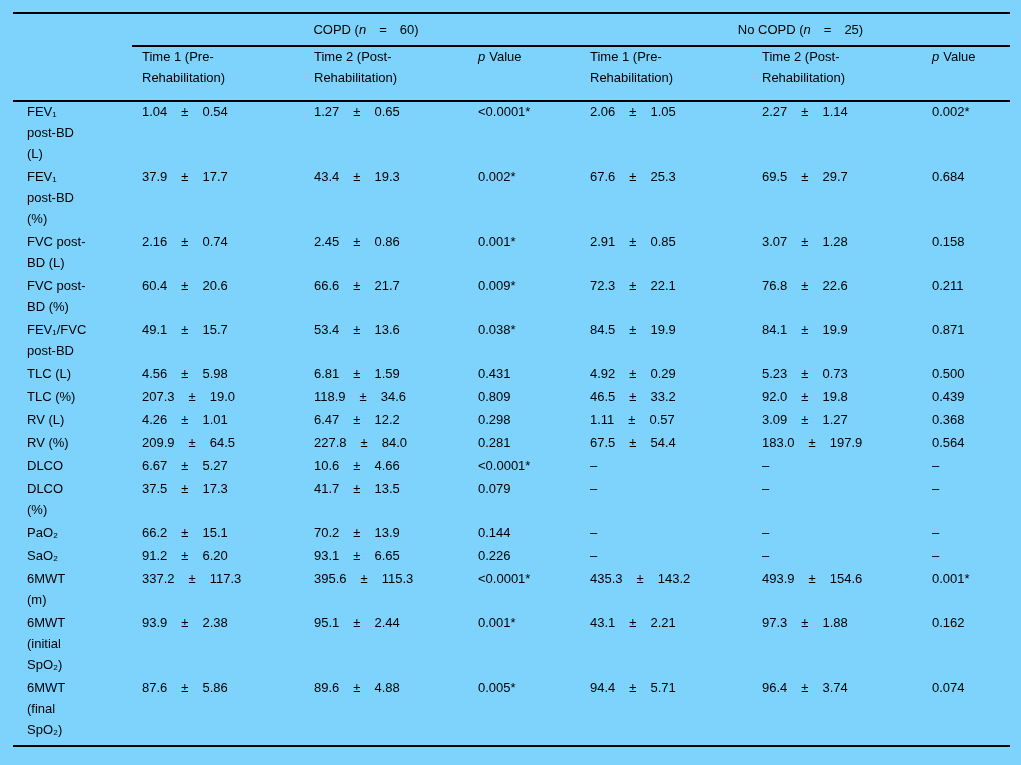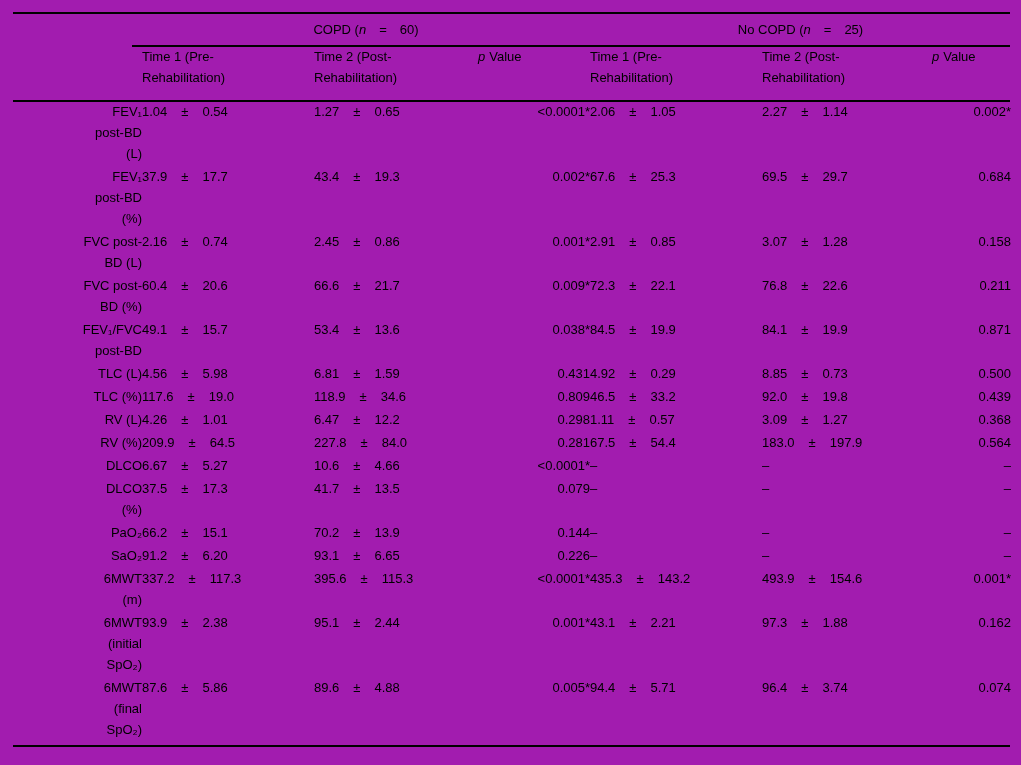--- a/index.html
+++ b/index.html
@@ -1,20 +1,20 @@
 <!DOCTYPE html>
 <html><head>
 <meta charset="utf-8">
 <style>
   * { margin:0; padding:0; box-sizing:border-box; }
   html,body { background:#fff; }
   .page {
     position:relative;
     width:1021px; height:765px;
-    background:#a21caf;
+    background:#7dd3fc;
     font-family:"Liberation Sans", sans-serif;
     font-size:13px; color:#000;
     overflow:hidden;
   }
   .rule { position:absolute; background:#000; }
   .rule-top    { top:12px; left:13px; width:997px; height:1.5px; }
   .rule-group  { top:45px; left:132px; width:878px; height:1.8px; }
   .rule-head   { top:100px; left:13px; width:997px; height:2.4px; }
   .rule-bottom { top:745px; left:13px; width:997px; height:1.5px; }
 
@@ -29,21 +29,21 @@
   .g1 { grid-column:2/5; }
   .g2 { grid-column:5/8; }
   .group-h { display:inline-flex; gap:13px; align-items:baseline; }
   .group-h .nog span, .group-h .nog i { white-space:pre; }
   .it { font-style:italic; }
 
   .ch-row { height:54px; }
   .ch-row .hcell { line-height:21px; white-space:pre-line; }
   .pheadcell .it { margin-right:4px; }
 
-  .trow { padding:1px 0;text-align:right; }
+  .trow { padding:1px 0; }
   .cell { line-height:21px; }
   .label { white-space:pre-line; padding-left:15px; }
   .meas { display:flex; column-gap:14px; }
   .pcell { }
 </style>
 </head>
 <body>
 
 <div class="page">
   <div class="rule rule-top"></div>
@@ -234,31 +234,31 @@
             <span class="pm">±</span>
             <span class="sd">1.59</span>
           </div>
     <div class="cell pcell">0.431</div>
     <div class="cell meas">
             <span class="mean">4.92</span>
             <span class="pm">±</span>
             <span class="sd">0.29</span>
           </div>
     <div class="cell meas">
-            <span class="mean">8.85</span>
+            <span class="mean">5.23</span>
             <span class="pm">±</span>
             <span class="sd">0.73</span>
           </div>
     <div class="cell pcell">0.500</div>
   </div>
 
   <div class="grid-row trow">
     <div class="cell label">TLC (%)</div>
     <div class="cell meas">
-            <span class="mean">117.6</span>
+            <span class="mean">207.3</span>
             <span class="pm">±</span>
             <span class="sd">19.0</span>
           </div>
     <div class="cell meas">
             <span class="mean">118.9</span>
             <span class="pm">±</span>
             <span class="sd">34.6</span>
           </div>
     <div class="cell pcell">0.809</div>
     <div class="cell meas">

